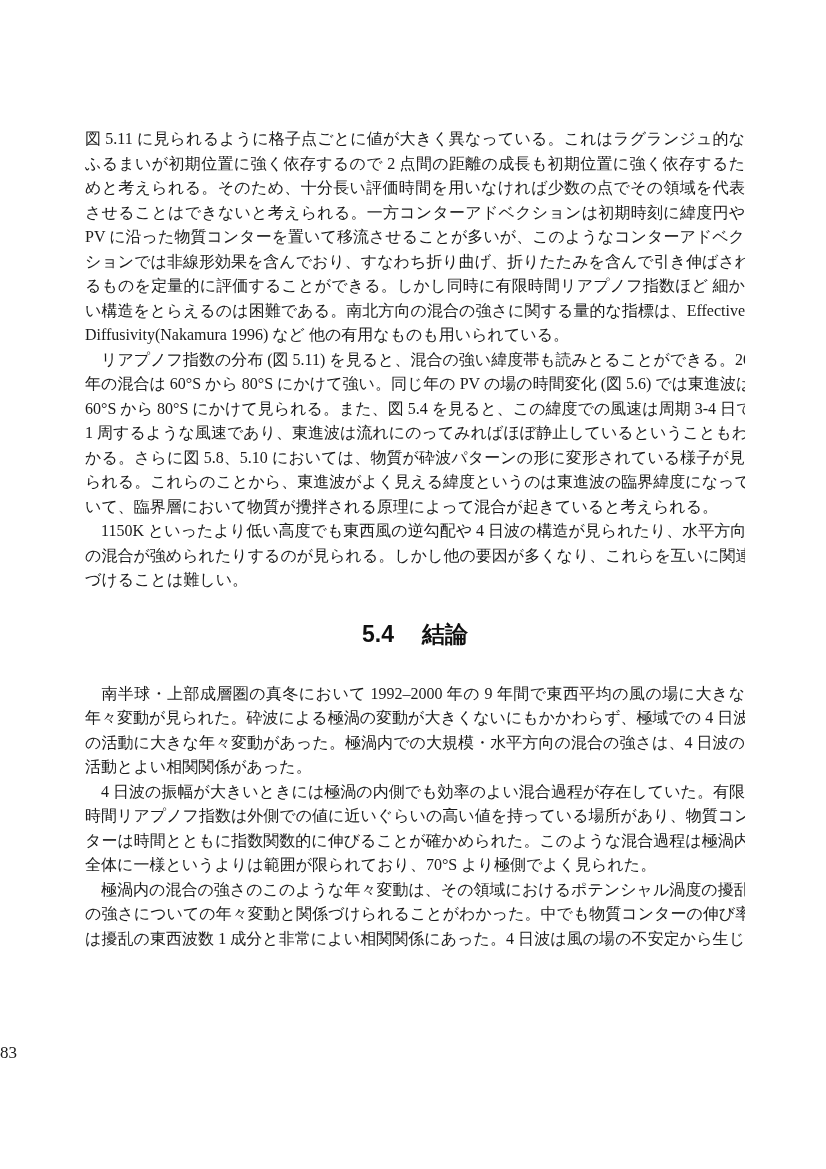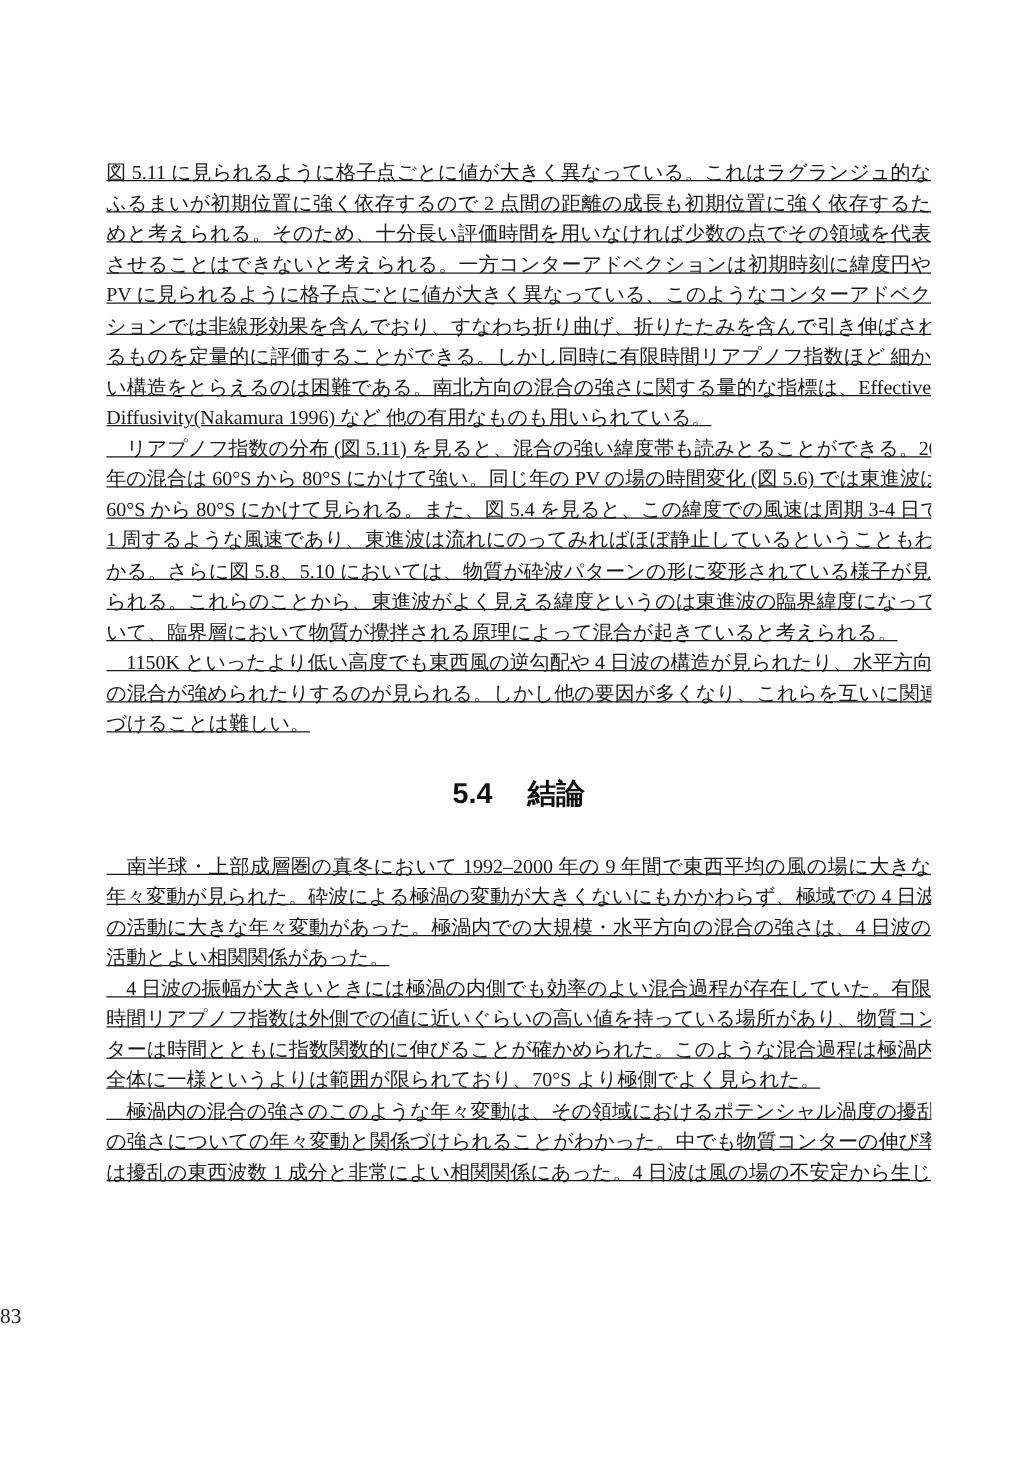--- a/index.html
+++ b/index.html
@@ -29,21 +29,20 @@
   }
   .jline {
     font-size: 16px;
     line-height: 24.5px;
     height: 24.5px;
     white-space: pre;
     text-align: justify;
     text-align-last: justify;
     text-justify: inter-character;
     overflow: hidden;
-    text-decoration: underline;
   }
   .jline.end {
     text-align-last: left;
   }
   .section-heading {
     margin-top: 26px;
     margin-bottom: 33px;
     font-family: "Liberation Sans", sans-serif;
     font-weight: bold;
     font-size: 23px;
@@ -71,21 +70,21 @@
 
 <div class="page">
   <div class="text-col">
 
     <div>
         <div class="para">
           <div class="jline">図 5.11 に見られるように格子点ごとに値が大きく異なっている。これはラグランジュ的な</div>
           <div class="jline">ふるまいが初期位置に強く依存するので 2 点間の距離の成長も初期位置に強く依存するた</div>
           <div class="jline">めと考えられる。そのため、十分長い評価時間を用いなければ少数の点でその領域を代表</div>
           <div class="jline">させることはできないと考えられる。一方コンターアドベクションは初期時刻に緯度円や</div>
-          <div class="jline">PV に見られるように格子点ごとに値が大きく異なっている、このようなコンターアドベク</div>
+          <div class="jline">PV に沿った物質コンターを置いて移流させることが多いが、このようなコンターアドベク</div>
           <div class="jline">ションでは非線形効果を含んでおり、すなわち折り曲げ、折りたたみを含んで引き伸ばされ</div>
           <div class="jline">るものを定量的に評価することができる。しかし同時に有限時間リアプノフ指数ほど 細か</div>
           <div class="jline">い構造をとらえるのは困難である。南北方向の混合の強さに関する量的な指標は、Effective</div>
           <div class="jline end">Diffusivity(Nakamura 1996) など 他の有用なものも用いられている。</div>
         </div>
         <div class="para">
           <div class="jline">　リアプノフ指数の分布 (図 5.11) を見ると、混合の強い緯度帯も読みとることができる。2000</div>
           <div class="jline">年の混合は 60°S から 80°S にかけて強い。同じ年の PV の場の時間変化 (図 5.6) では東進波は</div>
           <div class="jline">60°S から 80°S にかけて見られる。また、図 5.4 を見ると、この緯度での風速は周期 3-4 日で</div>
           <div class="jline">1 周するような風速であり、東進波は流れにのってみればほぼ静止しているということもわ</div>

